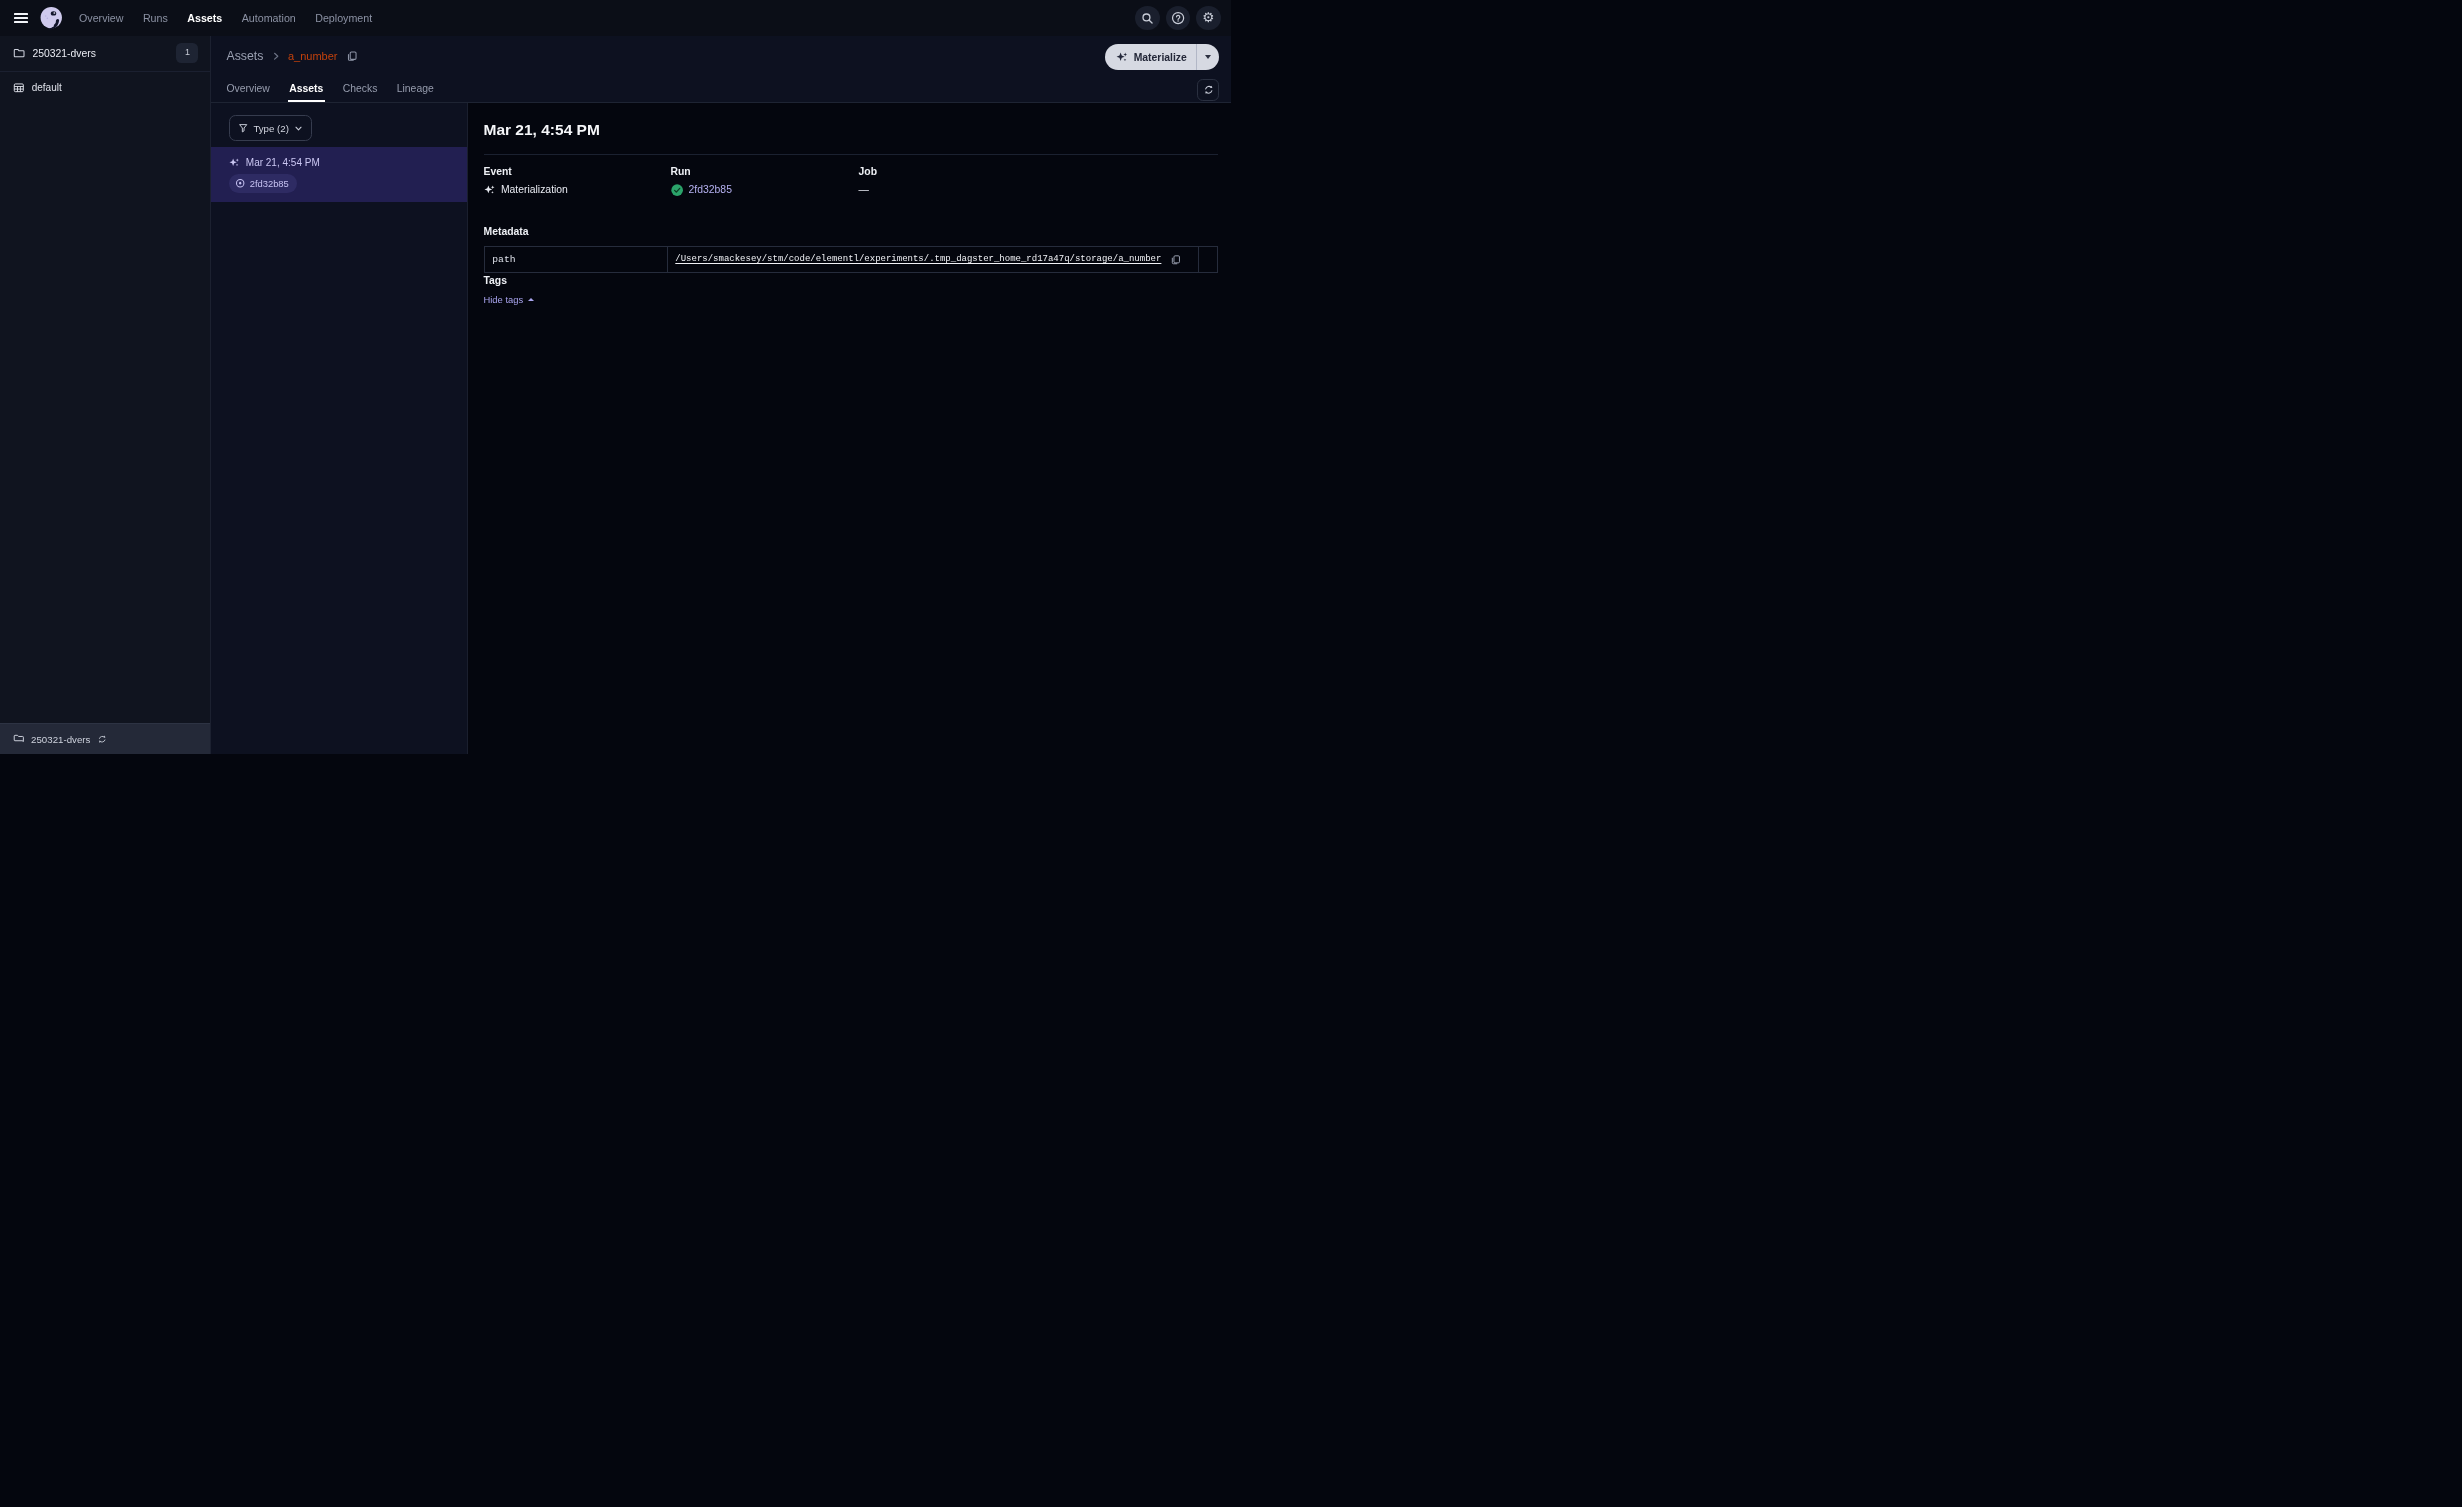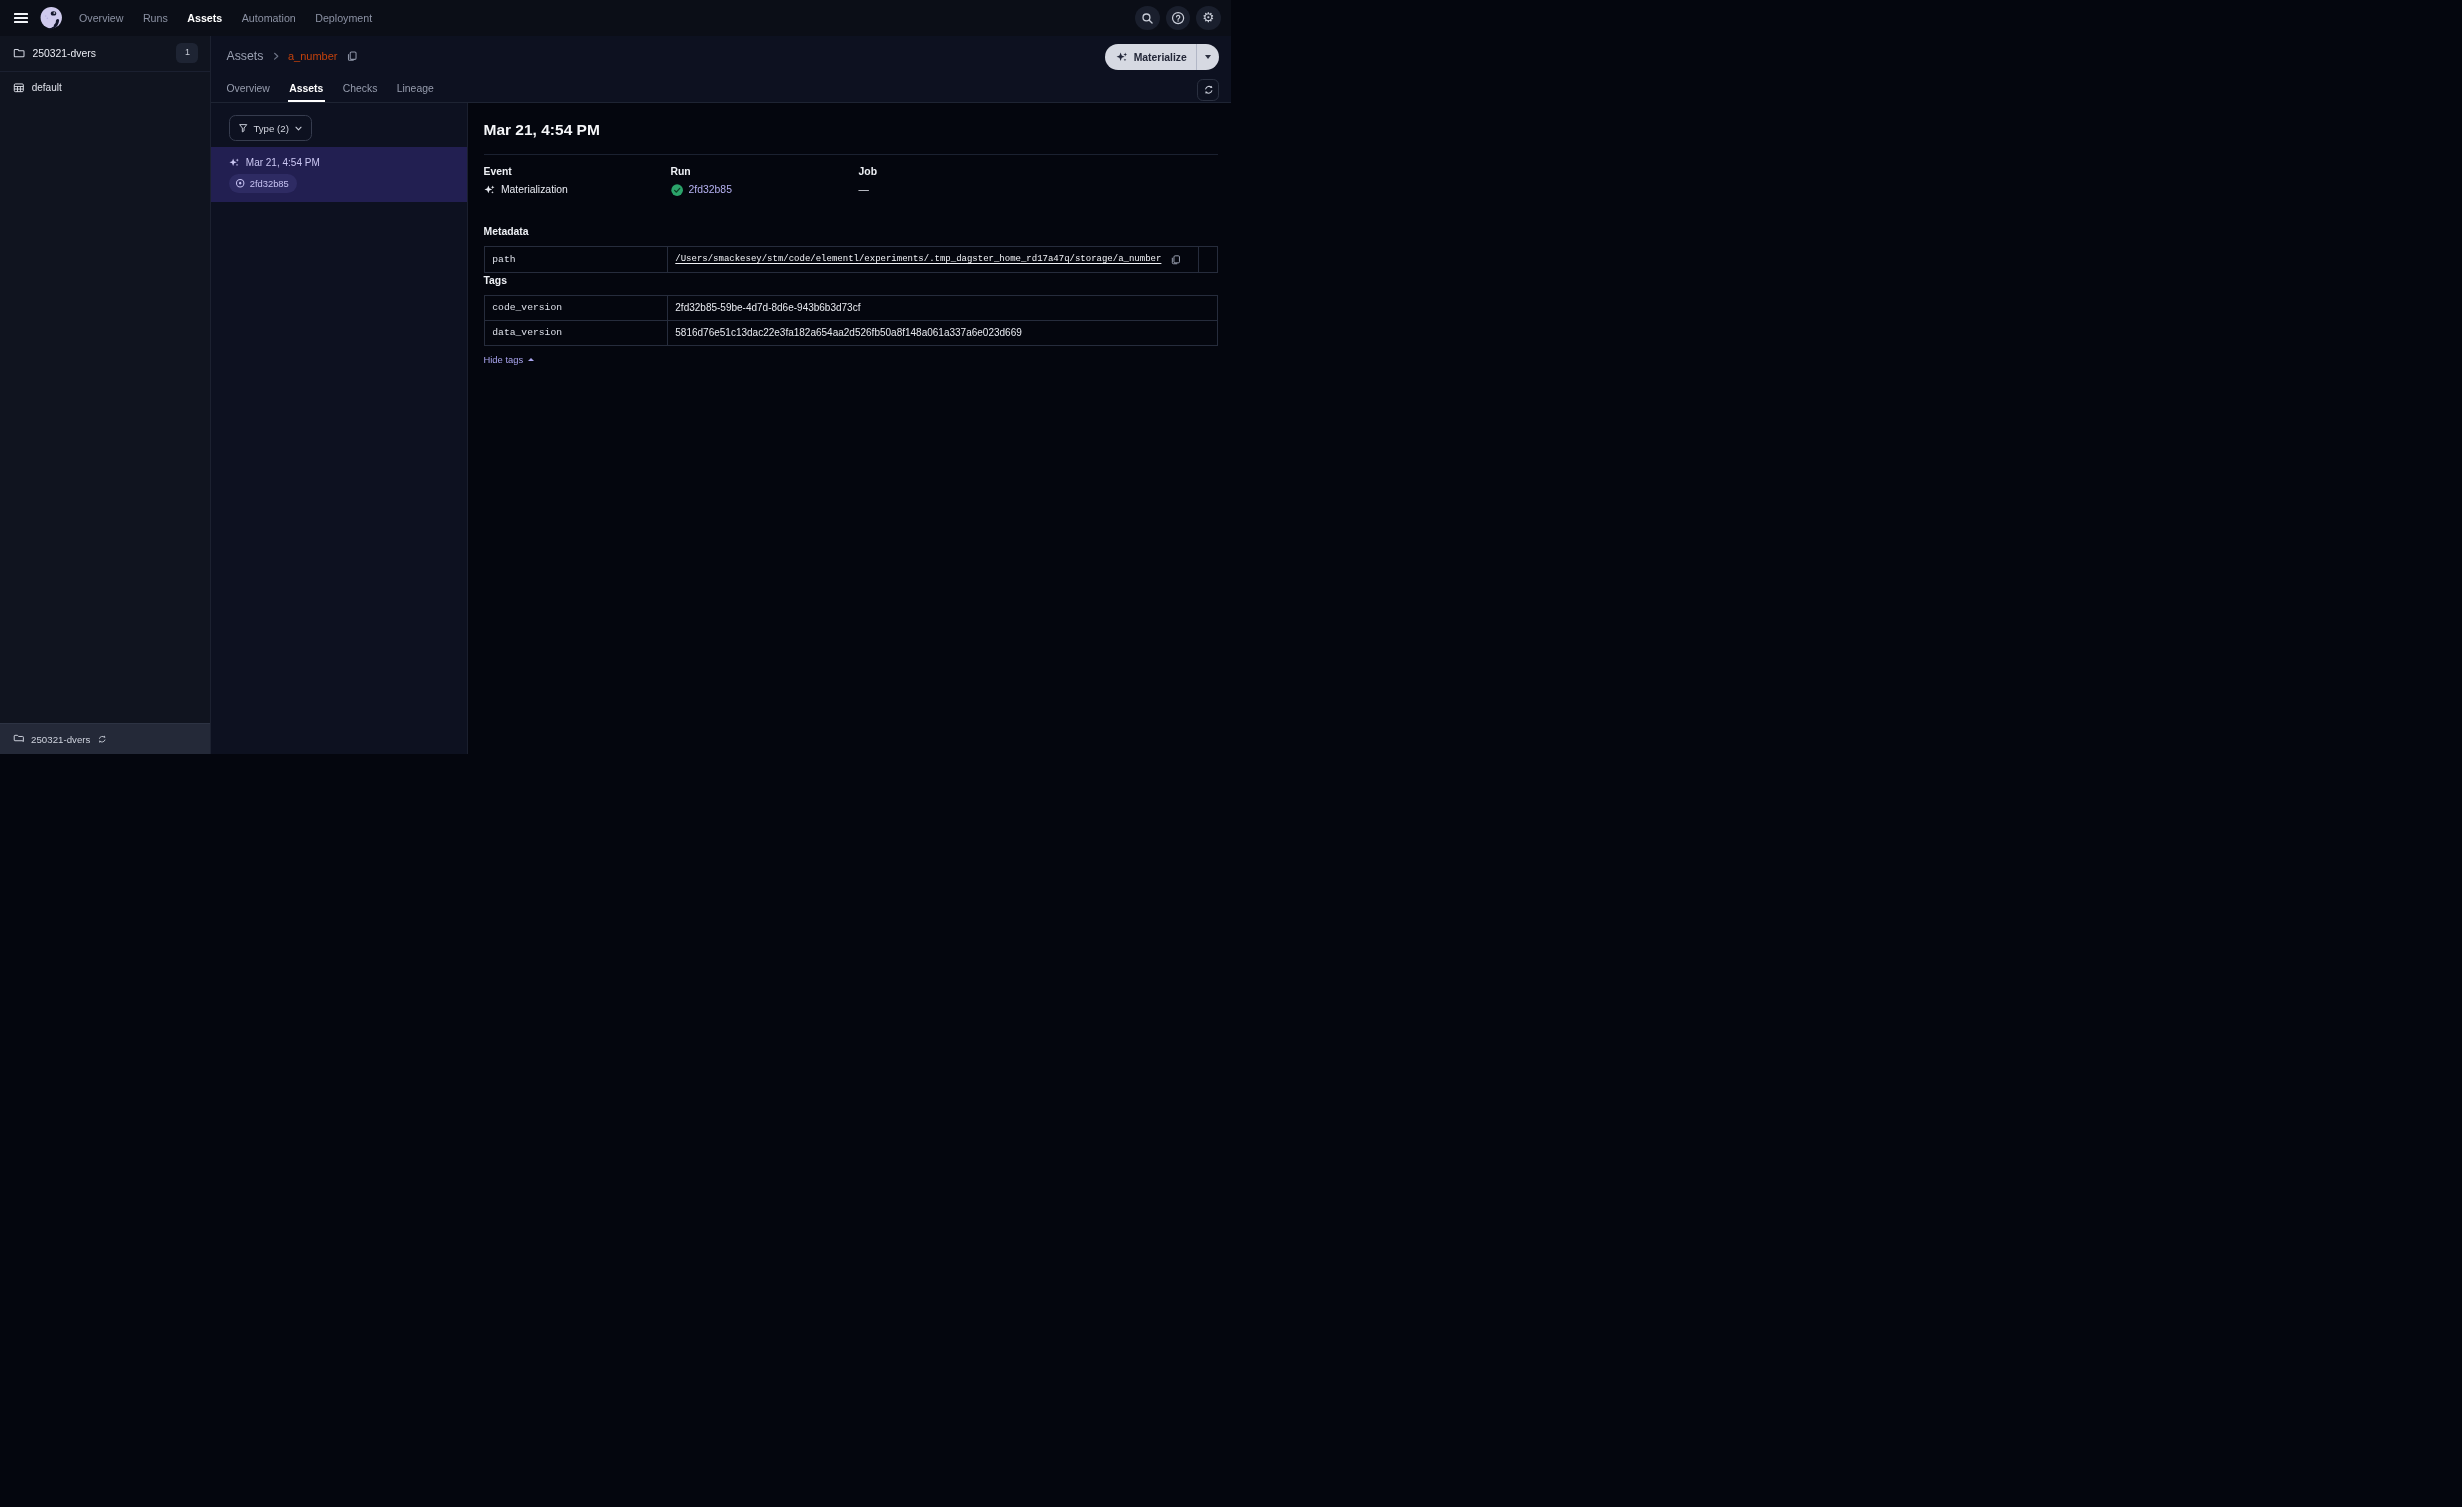--- a/index.html
+++ b/index.html
@@ -275,30 +275,20 @@
           <svg width="11.6" height="11.6" viewBox="0 0 19 19">
               <rect x="6.5" y="3" width="9" height="11.5" rx="1.8" stroke="#9ba1b2" stroke-width="1.6" fill="none"></rect>
               <path d="M3.8 6.8 v7.4 a1.8 1.8 0 0 0 1.8 1.8 h5.6" stroke="#9ba1b2" stroke-width="1.6" fill="none" stroke-linecap="round"></path>
             </svg>
         </span>
       </div>
       <div class="cell-end"></div>
     </div>
 
     <div class="section-heading" style="margin-top:2px;">Tags</div>
-    <div class="tags-table">
-      <div class="tag-row">
-        <div class="cell-key">code_version</div>
-        <div class="tag-value">2fd32b85-59be-4d7d-8d6e-943b6b3d73cf</div>
-      </div>
-      <div class="tag-row">
-        <div class="cell-key">data_version</div>
-        <div class="tag-value">5816d76e51c13dac22e3fa182a654aa2d526fb50a8f148a061a337a6e023d669</div>
-      </div>
-    </div>
 
     <div class="hide-tags">
       <span>Hide tags</span>
       <span class="caret-up-tri"></span>
     </div>
   </div>
 
 </div>
 
 

